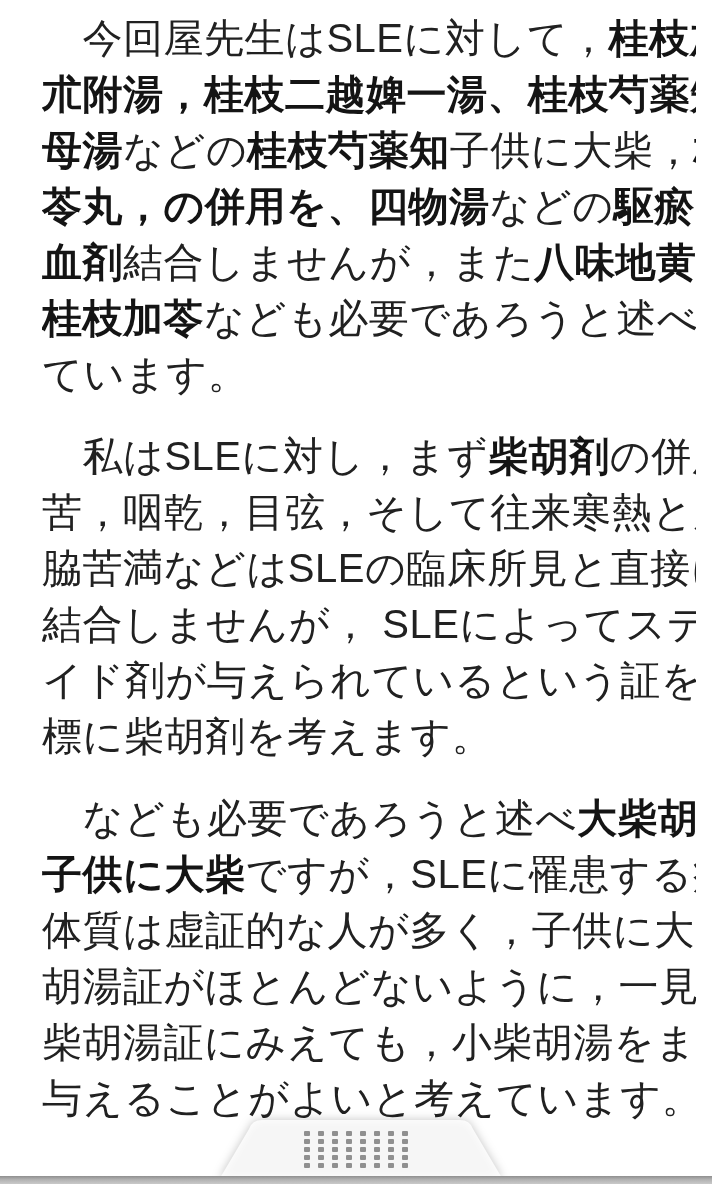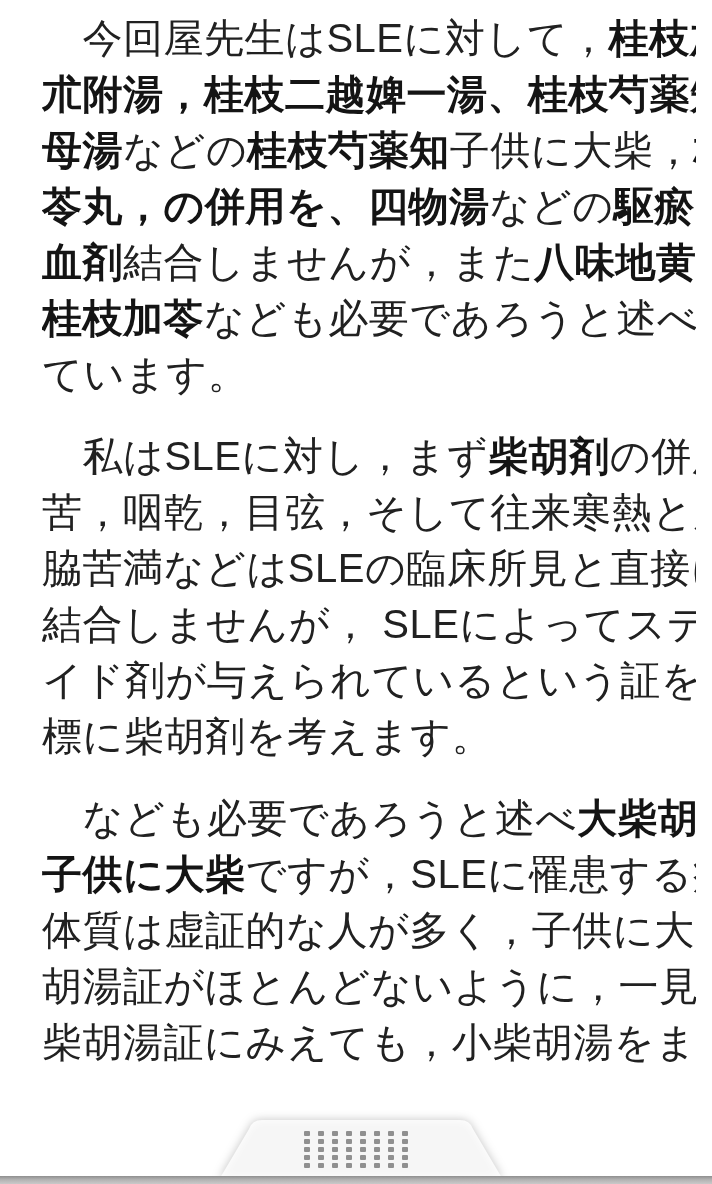--- a/index.html
+++ b/index.html
@@ -63,20 +63,21 @@
         <div class="line"><span class="seg">結合しませんが， SLEによってステロ</span></div>
         <div class="line"><span class="seg">イド剤が与えられているという証を目</span></div>
         <div class="line"><span class="seg">標に柴胡剤を考えます。</span></div>
       </div>
       <div class="paragraph">
         <div class="line"><span class="seg">　なども必要であろうと述べ</span><span class="seg b">大柴胡湯と</span></div>
         <div class="line"><span class="seg b">子供に大柴</span><span class="seg">ですが，SLEに罹患する病人の</span></div>
         <div class="line"><span class="seg">体質は虚証的な人が多く，子供に大柴</span></div>
         <div class="line"><span class="seg">胡湯証がほとんどないように，一見大</span></div>
         <div class="line"><span class="seg">柴胡湯証にみえても，小柴胡湯をまず</span></div>
+        <div class="line"><span class="seg">与えることがよいと考えています。</span></div>
       </div>
     </div>
 
   <div class="handle">
     <svg width="282" height="58" viewBox="0 0 282 58">
       <path id="handle-shape" d="M0 58 L29 9 Q32 0 42 0 L240 0 Q250 0 253 9 L282 58 Z" fill="rgba(255,255,255,0.84)"></path>
     </svg>
     <div class="dots" id="dots">
         <div class="dot"></div>
         <div class="dot"></div>

